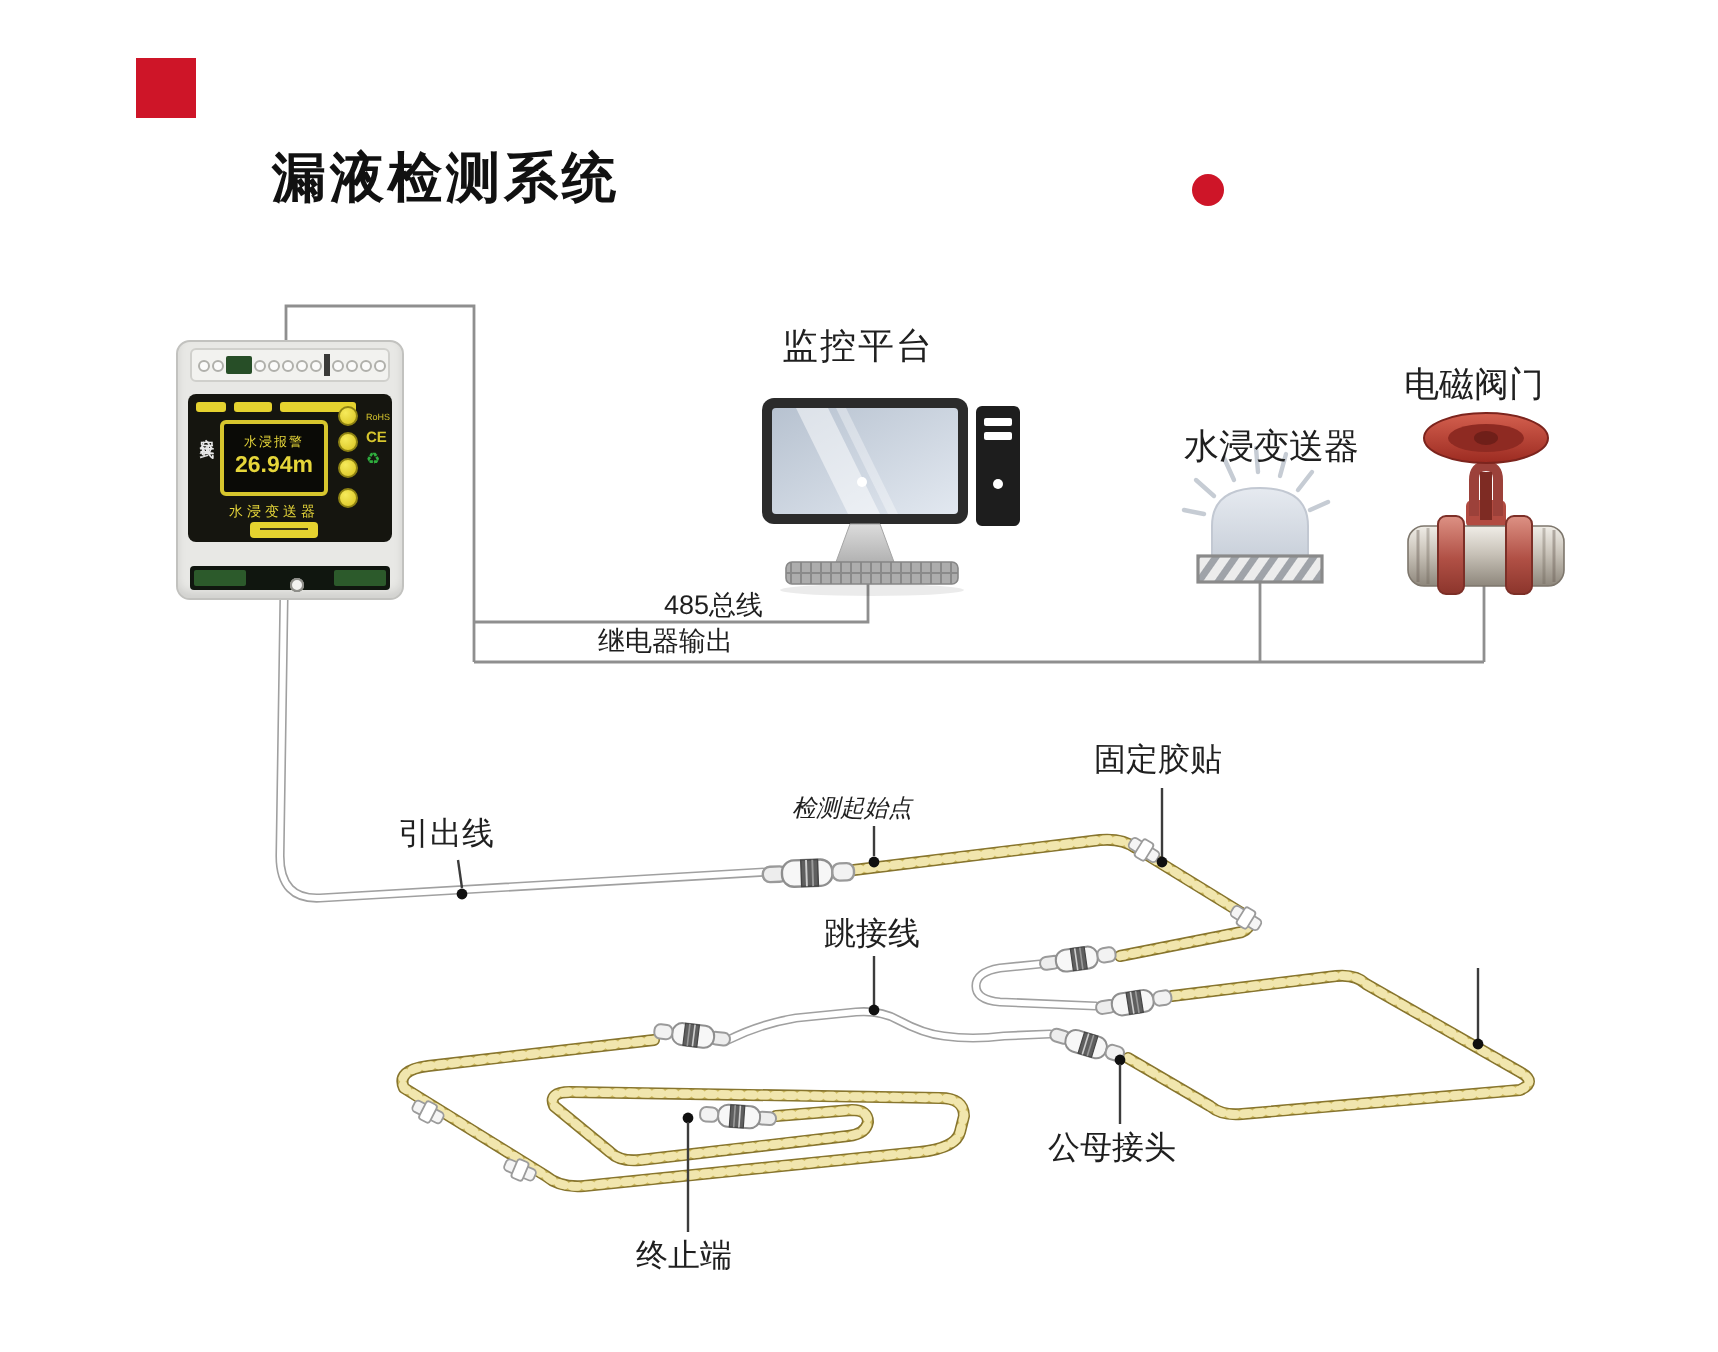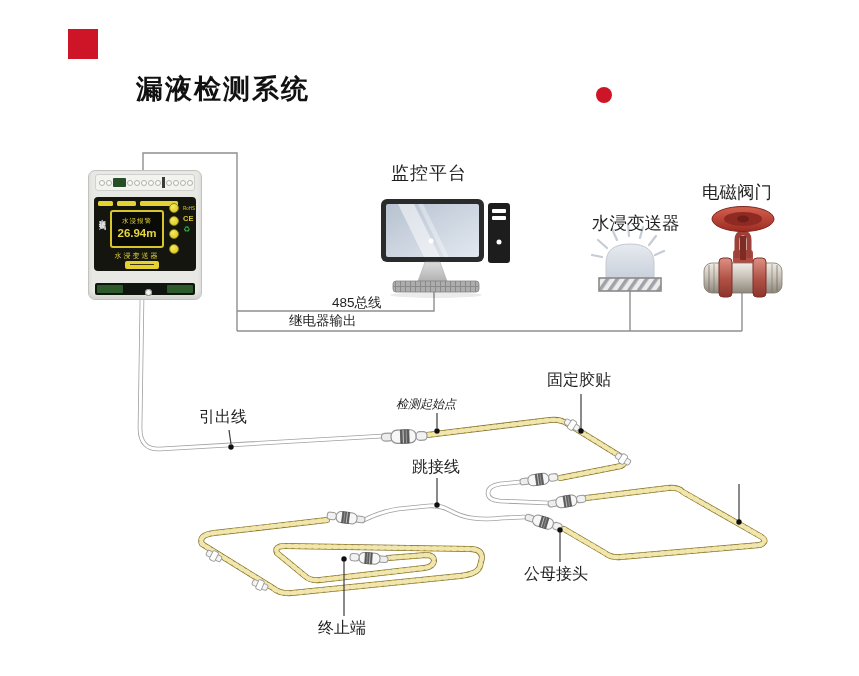--- a/index.html
+++ b/index.html
@@ -281,21 +281,21 @@
         <span class="gbar"></span>
       </div>
     </div>
   </div>
 
   <div class="lbl" style="left:391px;top:161px;font-size:18px;letter-spacing:1px;">监控平台</div>
   <div class="lbl" style="left:592px;top:211px;font-size:17.5px;">水浸变送器</div>
   <div class="lbl" style="left:702px;top:180px;font-size:17.5px;">电磁阀门</div>
 
   <div class="lbl" style="left:304px;top:294px;font-size:13.5px;margin-left:28px;">485总线</div>
-  <div class="lbl" style="left:289px;top:312px;font-size:13.5px;">继电器输出</div>
+  <div class="lbl" style="left:299px;top:312px;font-size:13.5px;">继电器输出</div>
 
   <div class="lbl" style="left:199px;top:407px;font-size:16px;">引出线</div>
   <div class="lbl" style="left:396px;top:396px;font-size:12px;font-style:italic;">检测起始点</div>
   <div class="lbl" style="left:547px;top:370px;font-size:16px;">固定胶贴</div>
   <div class="lbl" style="left:412px;top:457px;font-size:16px;font-family:Liberation Mono, monospace;">跳接线</div>
   <div class="lbl" style="left:524px;top:564px;font-size:16px;">公母接头</div>
   <div class="lbl" style="left:318px;top:618px;font-size:16px;">终止端</div>
 
 </div>
 

